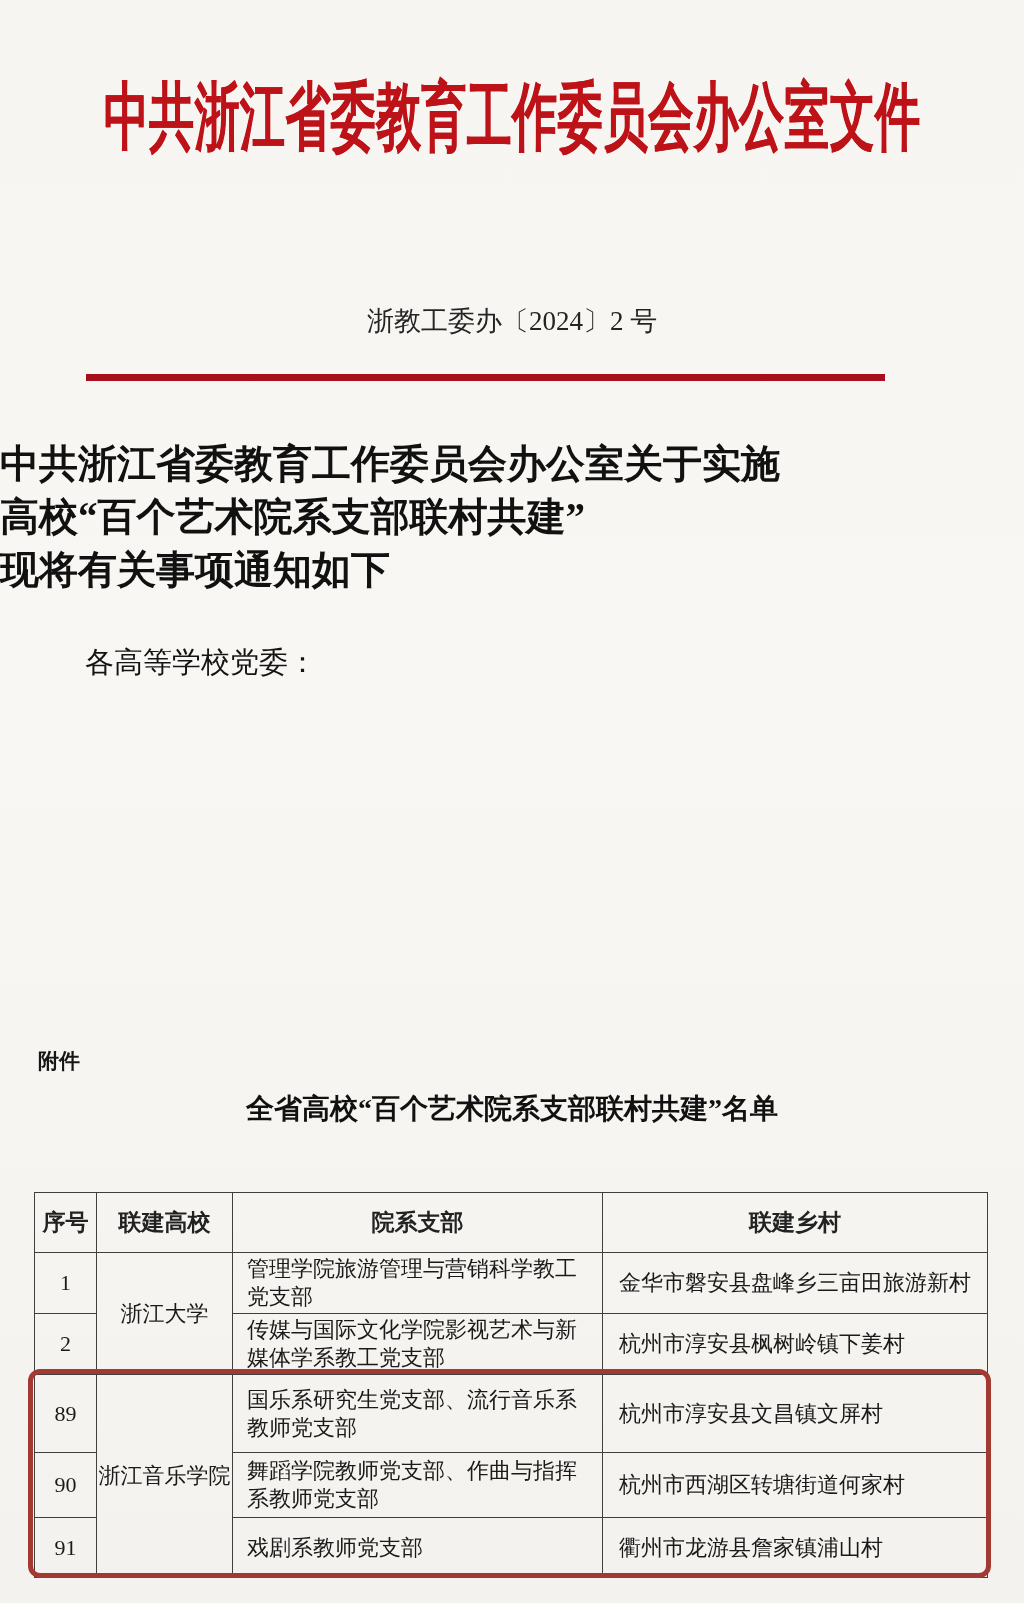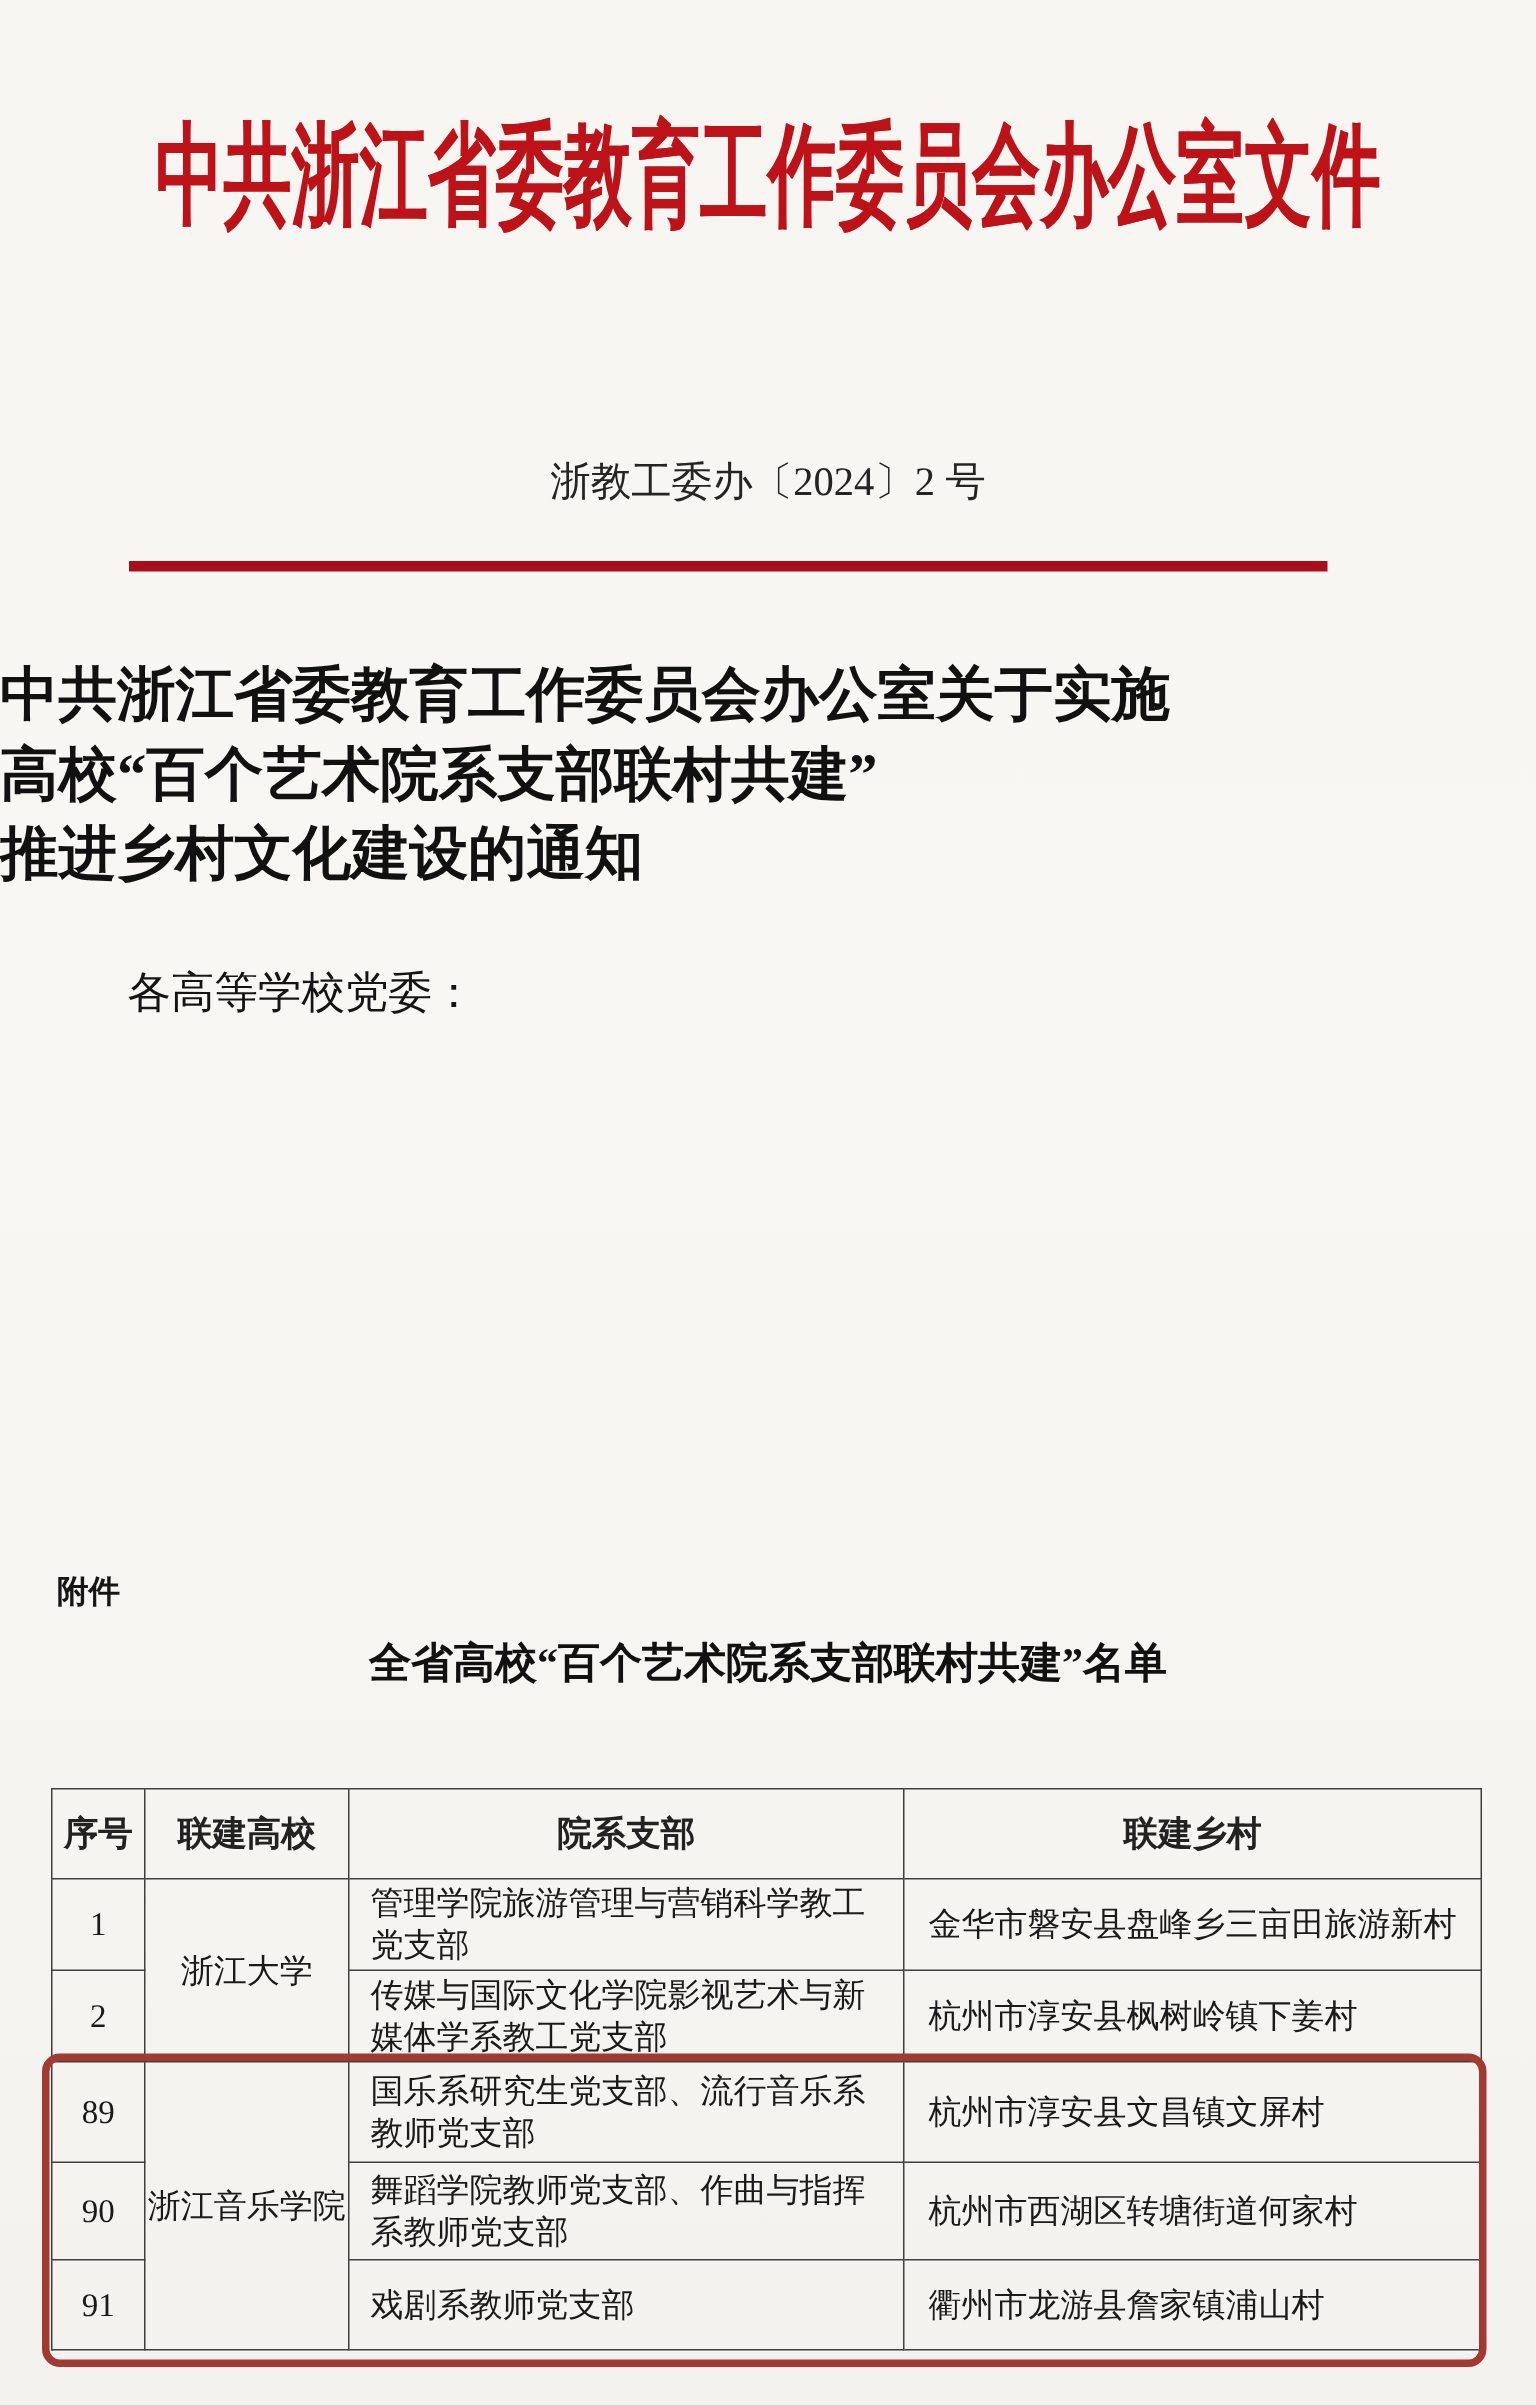--- a/index.html
+++ b/index.html
@@ -128,21 +128,21 @@
     font-size: 22px;
     line-height: 28px;
     color: #1a1a1a;
   }
   td.c-no, td.c-uni { text-align: center; }
   td.c-branch { text-align: left; padding: 2px 10px 2px 14px; margin-top: 16px; }
   td.c-village { text-align: left; padding: 2px 10px 2px 16px; }
   tr.h-hdr { height: 60px; }
   tr.h-r1  { height: 61px; }
   tr.h-r2  { height: 58px; }
-  tr.h-r89 { height: 67px; }
+  tr.h-r89 { height: 78px; }
   tr.h-r90 { height: 65px; }
   tr.h-r91 { height: 60px; }
 
   
   .highlight-box {
     position: absolute;
     left: -6px;
     top: 177px;
     width: 963px;
     height: 209px;
@@ -160,21 +160,21 @@
     <span class="letterhead-text">中共浙江省委教育工作委员会办公室文件</span>
   </div>
 
   <div class="doc-number">浙教工委办〔2024〕2 号</div>
 
   <div class="red-rule"></div>
 
   <div class="doc-title">
     <div>中共浙江省委教育工作委员会办公室关于实施</div>
     <div>高校“百个艺术院系支部联村共建”</div>
-    <div>推进乡村文化建设的通知</div>
+    <div>现将有关事项通知如下</div>
   </div>
 
   <div class="body-block">
     <div class="salutation">各高等学校党委：</div>
   </div>
 
   <div class="attachment-label">附件</div>
 
   <div class="table-title">全省高校“百个艺术院系支部联村共建”名单</div>
 

